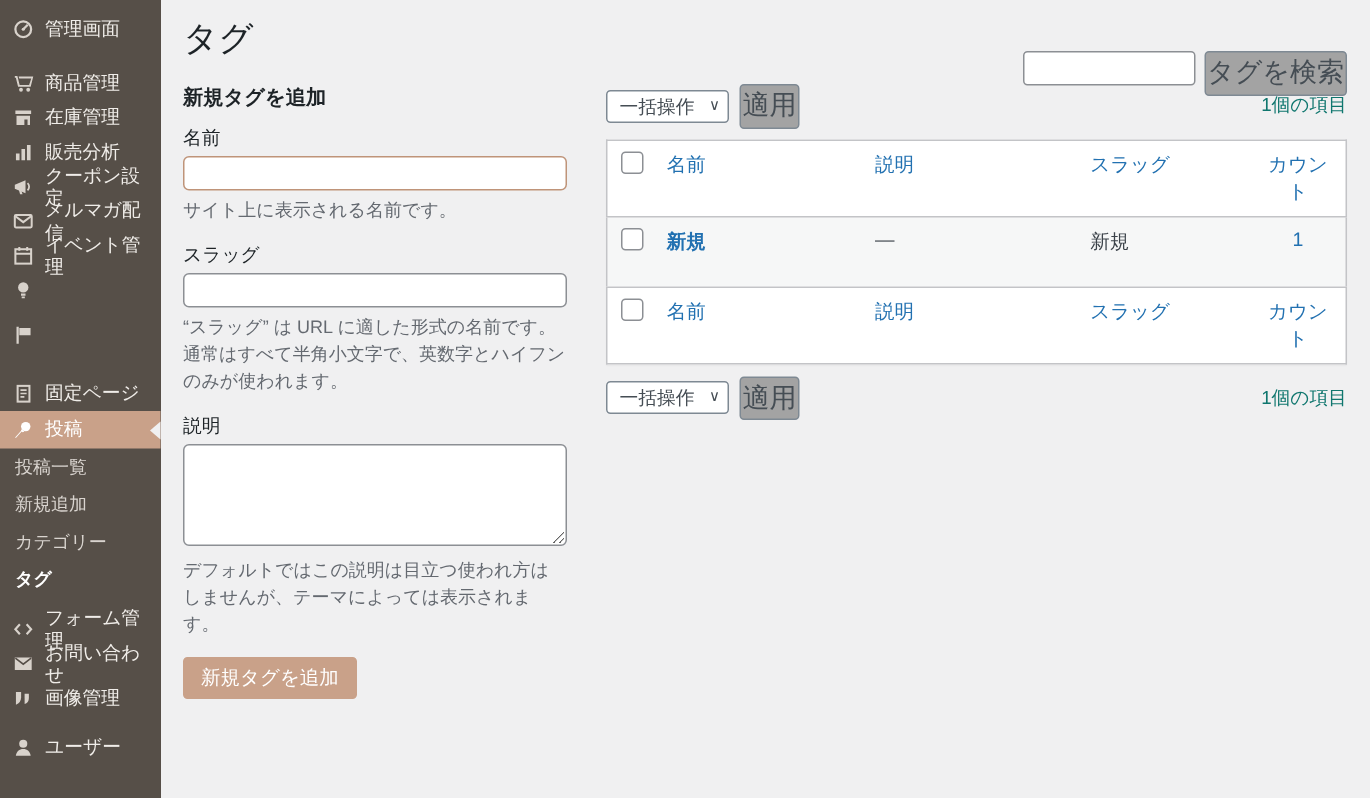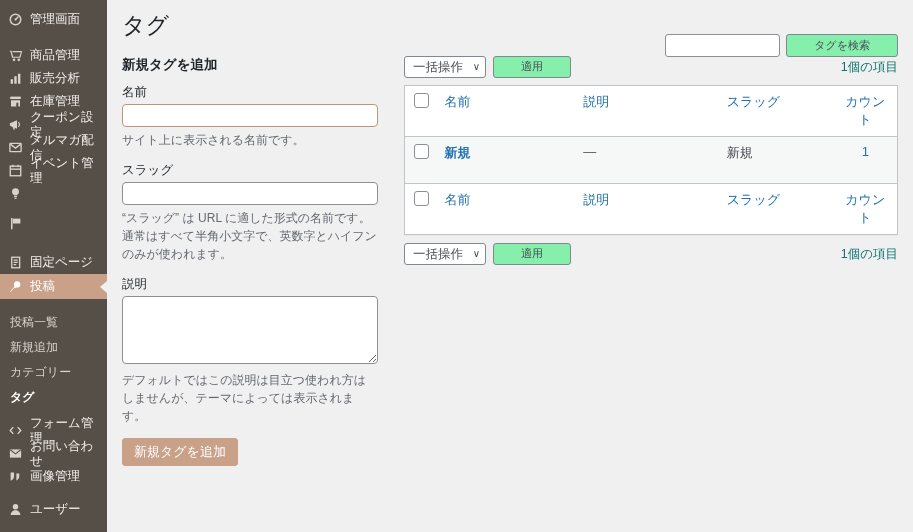--- a/index.html
+++ b/index.html
@@ -27,38 +27,38 @@
   .menu-item.two-line { height: 36px; }
   .gap-s { height: 10px; } .gap-m { height: 13px; }
   .menu-item.active { background: #c9a189; color: #fff; height: 25px; }
   .menu-item.active .mi { color: #fff; }
   .active-arrow {
     position: absolute; right: 0; top: 50%; margin-top: -6px;
     width: 0; height: 0;
     border-top: 6px solid transparent; border-bottom: 6px solid transparent;
     border-right: 7px solid #f0f0f1;
   }
-  .submenu { list-style: none; padding: 11px 0 9px 0; }
+  .submenu { list-style: none; padding: 0 0 9px 0; }
   .submenu-item {
     padding: 4px 10px; font-size: 12px; color: #d9d4cf; cursor: pointer;
   }
   .submenu-item.current { color: #fff; font-weight: bold; }
 
   
   .content { margin-left: 107px; padding: 0 15px; position: relative; height: 532px; }
   h1.page-title { font-size: 23px; font-weight: 400; color: #1d2327; padding: 10px 0 0; }
 
   .search-form { position: absolute; top: 34px; right: 15px; display: flex; gap: 6px; }
   .search-input {
     width: 115px; height: 23px; border: 1px solid #8c8f94; border-radius: 3px;
     background: #fff; padding: 0 5px; font-size: 13px;
   }
   .btn {
-    display: inline-block; background: #86efac; border: 1px solid #7e8993; border-radius: 3px;
-    color: #454d54; font-size: 11px; padding: 3px 27px; cursor: pointer; line-height: 1.2;
+    display: inline-block; background: #a3a3a3; border: 1px solid #7e8993; border-radius: 3px;
+    color: #454d54; font-size: 18px; padding: 3px 1px; cursor: pointer; line-height: 1.2;
     font-family: inherit;
   }
   .btn-primary {
     background: #c9a189; border-color: #c9a189; color: #fff; padding: 5px 11px; font-size: 13px;
   }
 
   .columns { display: flex; margin-top: 15px; }
   .form-col { width: 256px; flex: 0 0 256px; }
   .list-col { flex: 1; margin-left: 26px; min-width: 0; }
 
@@ -144,34 +144,34 @@
             <circle cx="8" cy="15.8" r="1.7"></circle>
             <circle cx="14.4" cy="15.8" r="1.7"></circle>
           </svg>
       </span>
       <span>商品管理</span>
     </li>
 
     <li class="menu-item">
       <span class="mi">
         <svg width="15" height="15" viewBox="0 0 20 20" fill="currentColor">
-            <path d="M3.5 11h3.2v6H3.5zM8.4 7h3.2v10H8.4zM13.3 3.5h3.2V17h-3.2z"></path>
-          </svg>
-      </span>
-      <span>販売分析</span>
-    </li>
-
-    <li class="menu-item">
-      <span class="mi">
-        <svg width="15" height="15" viewBox="0 0 20 20" fill="currentColor">
             <path d="M3 3.5h14v3.2H3z"></path>
             <path d="M4 8.2h12v8.3h-2.2v-5H11v5H4z"></path>
           </svg>
       </span>
       <span>在庫管理</span>
+    </li>
+
+    <li class="menu-item">
+      <span class="mi">
+        <svg width="15" height="15" viewBox="0 0 20 20" fill="currentColor">
+            <path d="M3.5 11h3.2v6H3.5zM8.4 7h3.2v10H8.4zM13.3 3.5h3.2V17h-3.2z"></path>
+          </svg>
+      </span>
+      <span>販売分析</span>
     </li>
 
     <li class="menu-item">
       <span class="mi">
         <svg width="15" height="15" viewBox="0 0 20 20" fill="currentColor">
             <path d="M2.5 8.2v3.6l9.5 4V4.2l-9.5 4z"></path>
             <path d="M13.8 6.8a4.3 4.3 0 010 6.4" fill="none" stroke="currentColor" stroke-width="1.6"></path>
             <path d="M6 12.5l1.2 4.2h2.2L8.2 13z"></path>
           </svg>
       </span>

